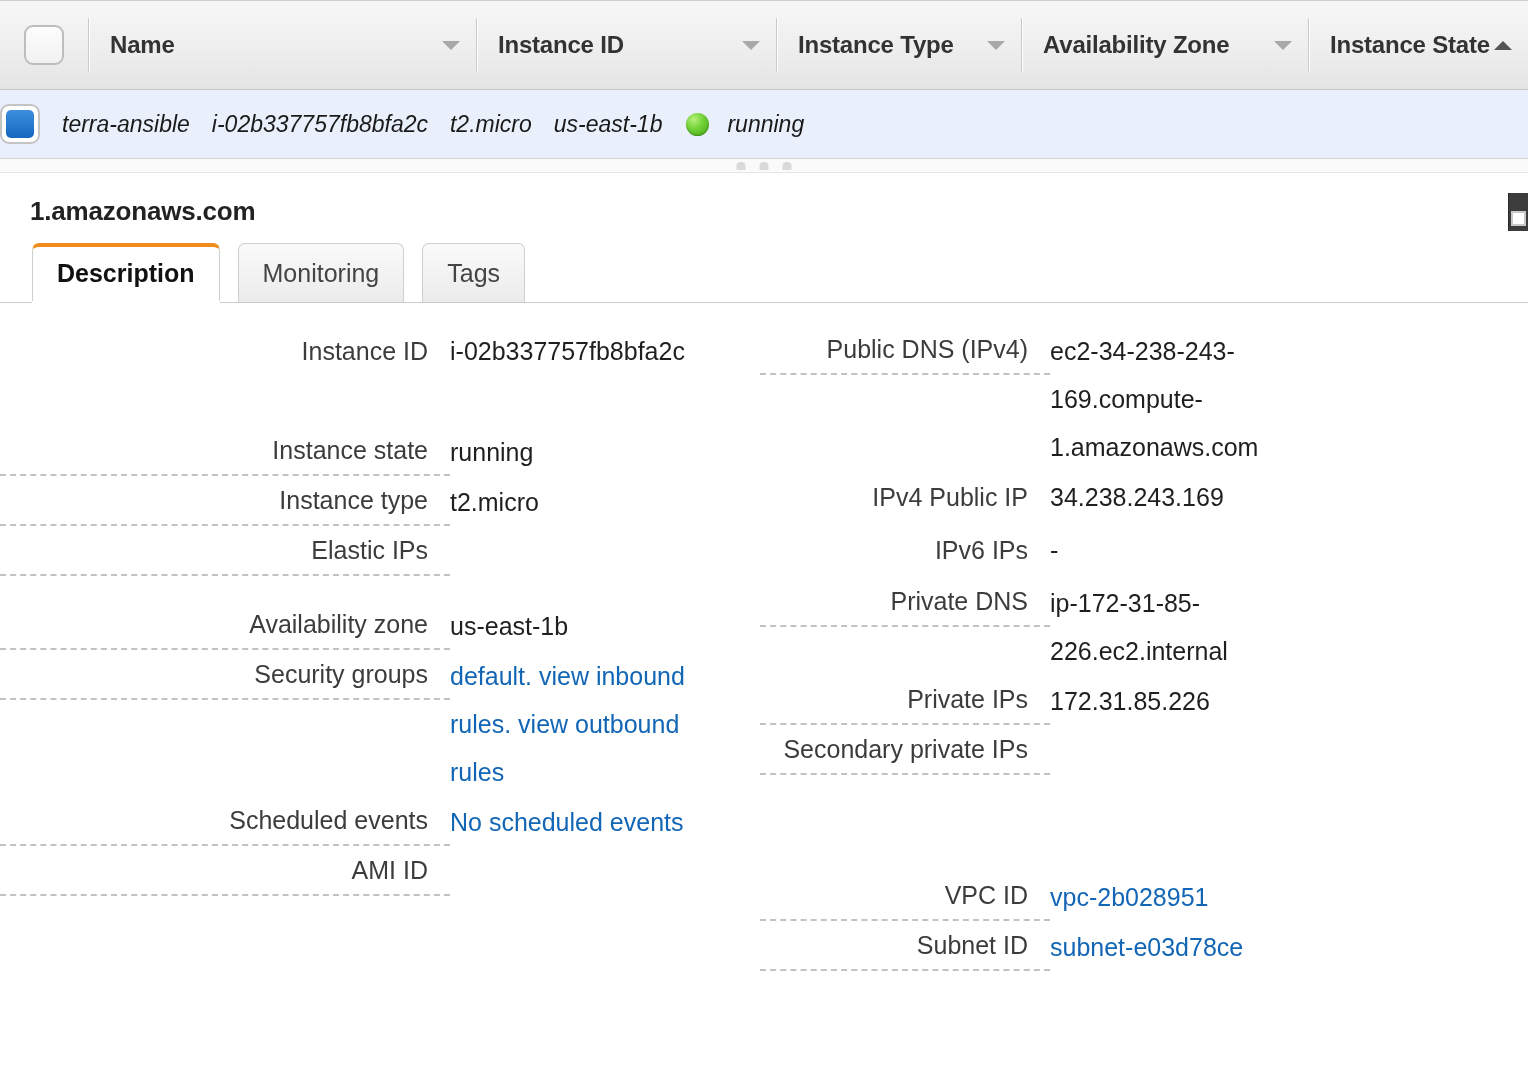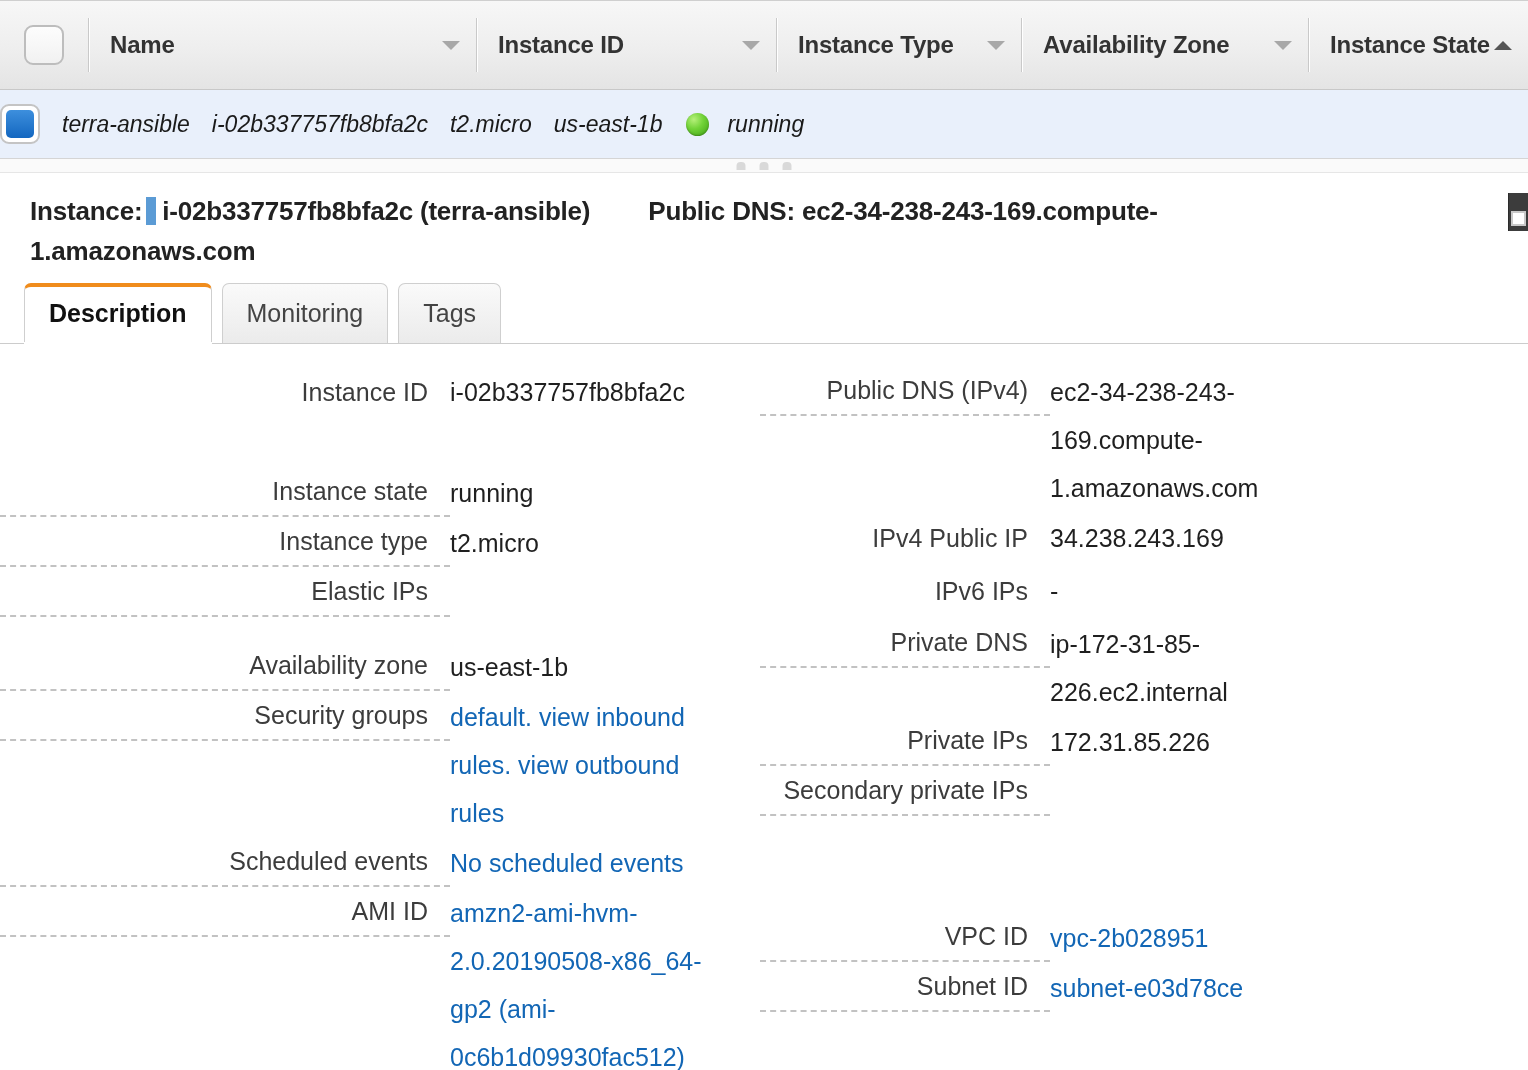--- a/index.html
+++ b/index.html
@@ -184,24 +184,25 @@
     right: 2px; bottom: 5px;
     width: 11px; height: 11px;
     background: #ffffff;
     border: 2px solid #c9c9c9;
   }
 
   
   .tabs {
     display: flex;
     align-items: flex-end;
-    padding-left: 24px;
+    padding-left: 32px;
     height: 62px;
     border-bottom: 1px solid #cccccc;
     position: relative;
+    gap: 8px;
   }
   .tab {
     position: relative;
     font-size: 25px;
     color: #444444;
     padding: 14px 24px 13px 24px;
     margin-right: 10px;
     border: 1px solid #cfcfcf;
     border-bottom: none;
     border-radius: 7px 7px 0 0;
@@ -337,23 +338,20 @@
 
   <div class="split-bar">
     <div class="grip">
       <span></span>
       <span></span>
       <span></span>
     </div>
   </div>
 
   <div class="detail-header">
-    <span class="dh-line">
-      <span class="dh-seg">Instance:</span><span class="cursor-bar"></span><span class="dh-seg">i-02b337757fb8bfa2c (terra-ansible)</span><span class="dh-gap"></span><span class="dh-seg">Public DNS: ec2-34-238-243-169.compute-</span>
-    </span>
     <span class="dh-line">1.amazonaws.com</span>
     <span class="edge-widget"></span>
   </div>
 
   <div class="tabs">
     <div class="tab active">Description</div>
     <div class="tab">Monitoring</div>
     <div class="tab">Tags</div>
   </div>
 
@@ -395,21 +393,20 @@
         <div class="dvalue link">default. view inbound rules. view outbound rules</div>
       </div>
 
       <div class="drow">
         <div class="dlabel tip">Scheduled events</div>
         <div class="dvalue link">No scheduled events</div>
       </div>
 
       <div class="drow">
         <div class="dlabel tip">AMI ID</div>
-        <div class="dvalue link">amzn2-ami-hvm-2.0.20190508-x86_64-gp2 (ami-0c6b1d09930fac512)</div>
       </div>
     </div>
 
     <div class="detail-col col-right">
 
       <div class="drow">
         <div class="dlabel tip">Public DNS (IPv4)</div>
         <div class="dvalue">ec2-34-238-243-169.compute-1.amazonaws.com</div>
       </div>
 

